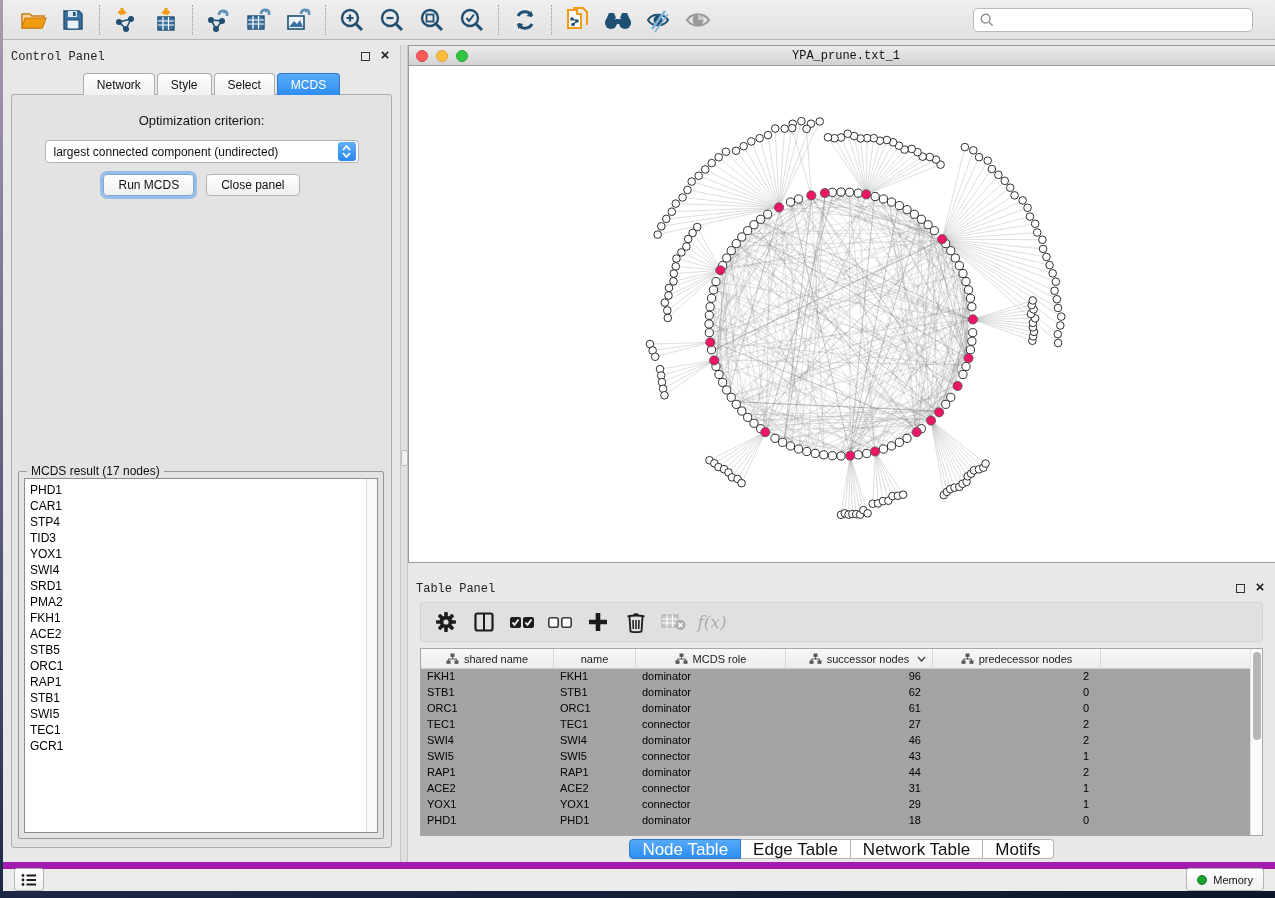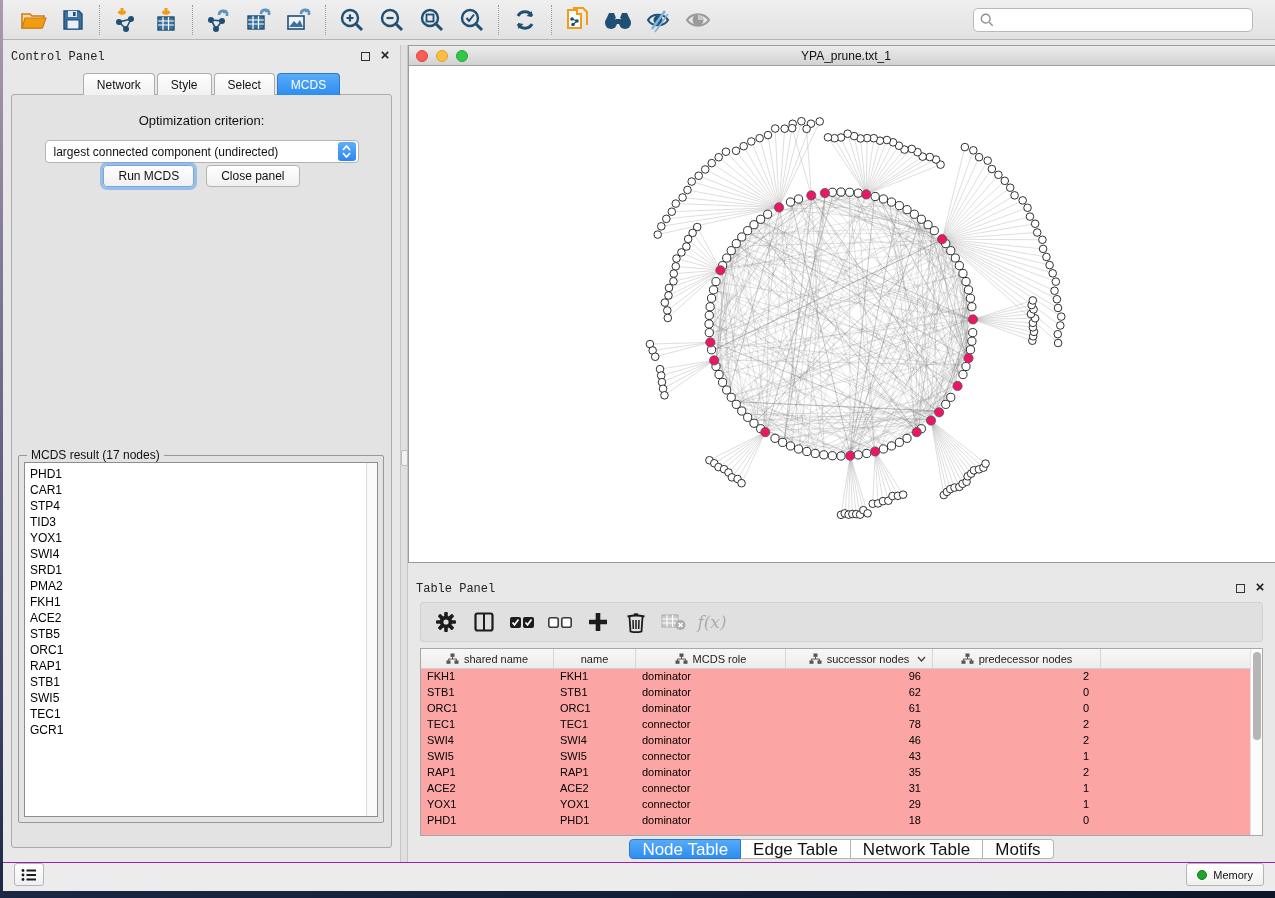--- a/index.html
+++ b/index.html
@@ -52,59 +52,59 @@
   .opt-label { margin-top:18px; font-size:13px; color:#111; }
   .mac-select {
     margin-top:12px; width:314px; height:23px; background:#fff; border:1px solid #b3b3b3; border-radius:4px;
     display:flex; align-items:center; font-size:12px; color:#111;
   }
   .mac-select .val { flex:1; padding:0 8px; white-space:nowrap; overflow:hidden; }
   .mac-select .stepper {
     width:18px; height:19px; margin-right:2px; border-radius:3px;
     background:linear-gradient(#5fb0f9,#2a86ef); display:flex; flex-direction:column; align-items:center; justify-content:center; gap:1px;
   }
-  .btn-row { display:flex; gap:12px; margin-top:2px; }
+  .btn-row { display:flex; gap:12px; margin-top:11px; }
   .btn {
     height:22px; padding:0 14px; font-size:12px; color:#111;
     background:linear-gradient(#ffffff,#f0f0f0); border:1px solid #b3b3b3; border-radius:4px;
   }
   .btn.focused { box-shadow:0 0 0 3px rgba(90,160,240,.55); border-color:#7aa8dd; }
   .result-group {
-    position:absolute; left:6px; right:7px; bottom:24px; height:368px;
+    position:absolute; left:6px; right:7px; bottom:8px; height:368px;
     border:1px solid #999; border-radius:2px; background:#e3e3e3;
   }
   .result-legend {
     position:absolute; top:-8px; left:8px; background:#e3e3e3; padding:0 4px; font-size:12px; color:#111;
   }
   .result-list {
     position:absolute; inset:6px 5px 5px 5px; background:#fff; border:1px solid #8d8d8d; overflow:hidden;
     font-size:12px; display:flex;
   }
   .result-items { flex:1; padding:3px 0 0 5px; }
   .result-items div { height:16px; line-height:16px; color:#000; }
   .result-scroll { width:11px; border-left:1px solid #ddd; background:#fafafa; }
   
   .net-window { height:518px; flex:0 0 518px; border:1px solid #9b9b9b; border-right:none; display:flex; flex-direction:column; }
   .net-titlebar {
     height:20px; flex:0 0 20px; background:linear-gradient(#ececec,#d2d2d2); border-bottom:1px solid #9f9f9f;
     display:flex; align-items:center; padding:0 7px; position:relative;
   }
   .tl { width:12px; height:12px; border-radius:50%; margin-right:8px; }
-  .net-title { position:absolute; left:8px; right:0; text-align:center; font-size:12px; color:#111; }
+  .net-title { position:absolute; left:8px; right:0; text-align:center; font-size:12px; color:#111;font-family:Liberation Mono, monospace; }
   .net-canvas { flex:1; background:#fff; position:relative; }
   .net-canvas svg { position:absolute; inset:0; }
   
   .table-panel { flex:1; display:flex; flex-direction:column; margin-top:14px; min-height:0;justify-content:center; }
   .tp-toolbar {
     height:40px; flex:0 0 40px; margin:2px 12px 0; background:#e0e0e0; border:1px solid #d2d2d2; border-radius:3px;
     display:flex; align-items:center; padding:0 8px; gap:4px;
   }
   .tp-btn { width:34px; height:32px; display:flex; align-items:center; justify-content:center; border-radius:3px; }
   .fx { font-family:"DejaVu Serif","Liberation Serif",serif; font-style:italic; font-size:17px; color:#ababab; }
-  .tablebox { flex:1; margin:6px 12px 0; background:#fca5a5; border:1px solid #a8a8a8; display:flex; min-height:0; position:relative; }
+  .tablebox { flex:1; margin:6px 12px 0; background:#a3a3a3; border:1px solid #a8a8a8; display:flex; min-height:0; position:relative; }
   .tgrid { flex:1; display:flex; flex-direction:column; min-width:0; }
   .thead { display:grid; grid-template-columns:133px 82px 150px 147px 168px 1fr; height:20px; flex:0 0 20px;
     background:linear-gradient(#f7f7f7,#ededed); border-bottom:1px solid #cfcfcf; font-size:11px; color:#222; }
   .th { display:flex; align-items:center; justify-content:center; border-right:1px solid #d8d8d8; position:relative; gap:5px; }
   .th:last-child { border-right:none; }
   .th .sort { position:absolute; right:6px; }
   .tbody { flex:1; overflow:hidden; }
   .trow { display:grid; grid-template-columns:133px 82px 150px 147px 168px 1fr; height:16px; font-size:11px; color:#000; }
   .td { padding:1px 6px 0; white-space:nowrap; overflow:hidden; }
   .td.num { text-align:right; padding-right:12px; }
@@ -112,22 +112,22 @@
   .vscroll .thumb { position:absolute; top:3px; left:2px; width:8px; height:88px; background:#b6b6b6; border-radius:4px; }
   .tp-tabs { height:26px; flex:0 0 26px; display:flex; justify-content:center; align-items:center; }
   .tp-tab {
     font-size:17px; padding:3px 12px; background:#fff; border:1px solid #b5b5b5; border-left:none; color:#111; height:20px; line-height:14px;
   }
   .tp-tab:first-child { border-left:1px solid #b5b5b5; border-radius:4px 0 0 4px; }
   .tp-tab:last-child { border-radius:0 4px 4px 0; }
   .tp-tab.active { background:linear-gradient(#56aaf8,#2d8df2); color:#fff; border-color:#2d79cd; }
   
   .statusbar {
-    height:29px; flex:0 0 29px; background:#ececec; border-top:1px solid #a21caf;
-    display:flex; align-items:flex-start; padding:0 11px;
+    height:29px; flex:0 0 29px; background:#ececec; border-top:7px solid #a21caf;
+    display:flex; align-items:flex-end; padding:0 11px;
   }
   .sb-btn { width:30px; height:23px; background:linear-gradient(#fff,#f0f0f0); border:1px solid #b5b5b5; border-radius:3px;
     display:flex; align-items:center; justify-content:center; }
   .mem-btn { margin-left:auto; height:23px; padding:0 10px; background:linear-gradient(#fff,#f0f0f0); border:1px solid #b5b5b5;
     border-radius:3px; display:flex; align-items:center; gap:6px; font-size:11px; color:#111; }
   .mem-dot { width:10px; height:10px; border-radius:50%; background:#1ea32c; border:1px solid #157a20; }
   .hdr-icon { flex:0 0 auto; }
 </style>
 </head>
 <body>
@@ -1225,21 +1225,21 @@
                   <div class="td">ORC1</div>
                   <div class="td">dominator</div>
                   <div class="td num">61</div>
                   <div class="td num">0</div>
                   <div class="td"></div>
                 </div>
                 <div class="trow">
                   <div class="td">TEC1</div>
                   <div class="td">TEC1</div>
                   <div class="td">connector</div>
-                  <div class="td num">78</div>
+                  <div class="td num">27</div>
                   <div class="td num">2</div>
                   <div class="td"></div>
                 </div>
                 <div class="trow">
                   <div class="td">SWI4</div>
                   <div class="td">SWI4</div>
                   <div class="td">dominator</div>
                   <div class="td num">46</div>
                   <div class="td num">2</div>
                   <div class="td"></div>
@@ -1249,21 +1249,21 @@
                   <div class="td">SWI5</div>
                   <div class="td">connector</div>
                   <div class="td num">43</div>
                   <div class="td num">1</div>
                   <div class="td"></div>
                 </div>
                 <div class="trow">
                   <div class="td">RAP1</div>
                   <div class="td">RAP1</div>
                   <div class="td">dominator</div>
-                  <div class="td num">35</div>
+                  <div class="td num">44</div>
                   <div class="td num">2</div>
                   <div class="td"></div>
                 </div>
                 <div class="trow">
                   <div class="td">ACE2</div>
                   <div class="td">ACE2</div>
                   <div class="td">connector</div>
                   <div class="td num">31</div>
                   <div class="td num">1</div>
                   <div class="td"></div>

